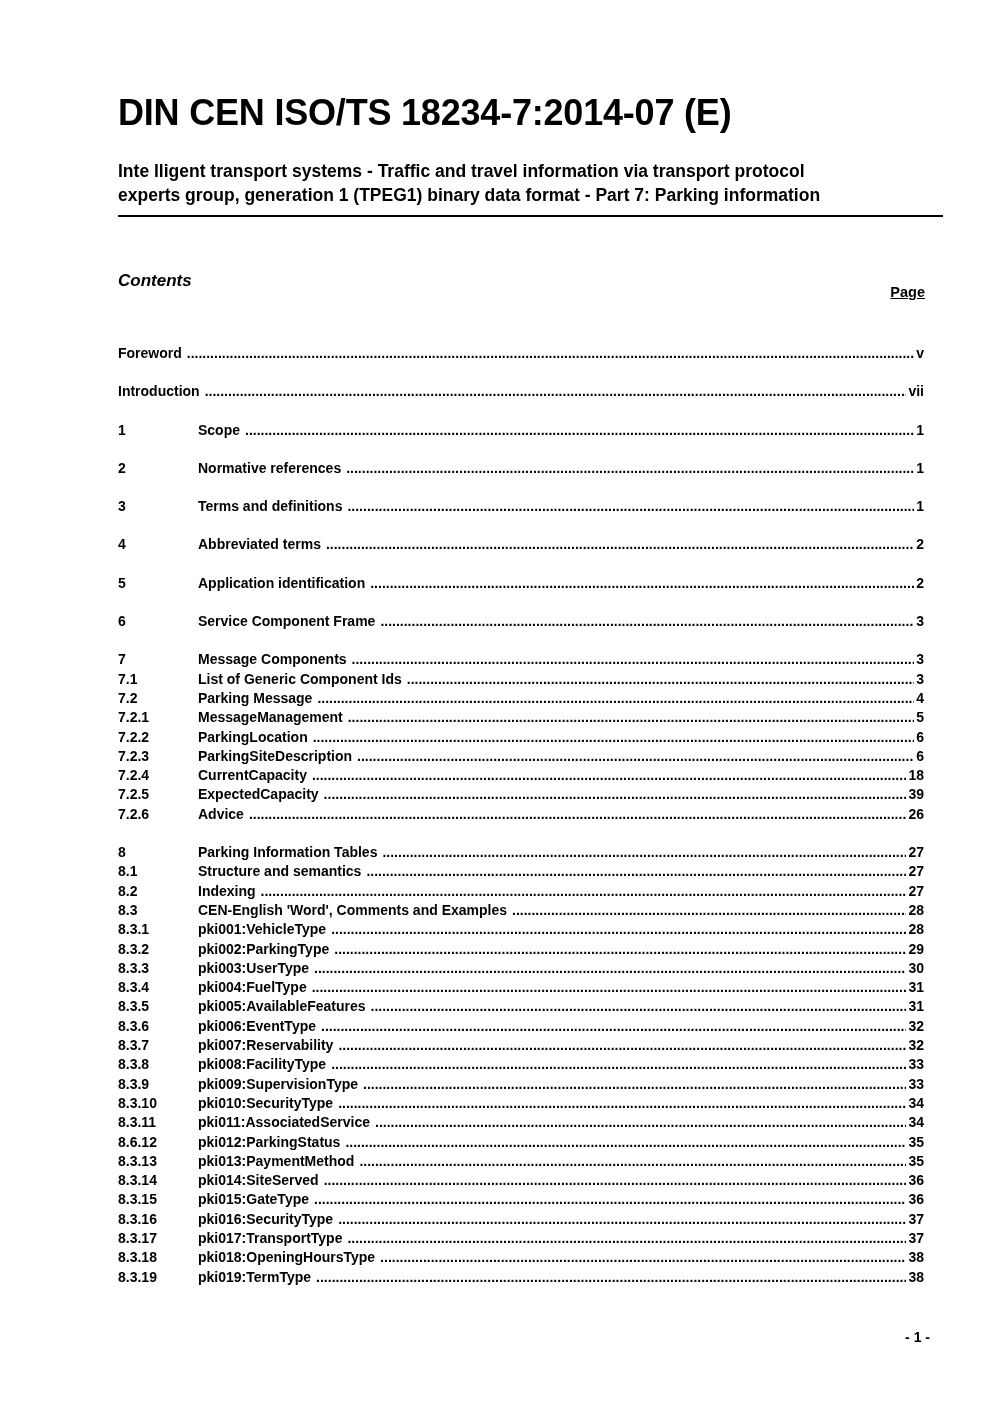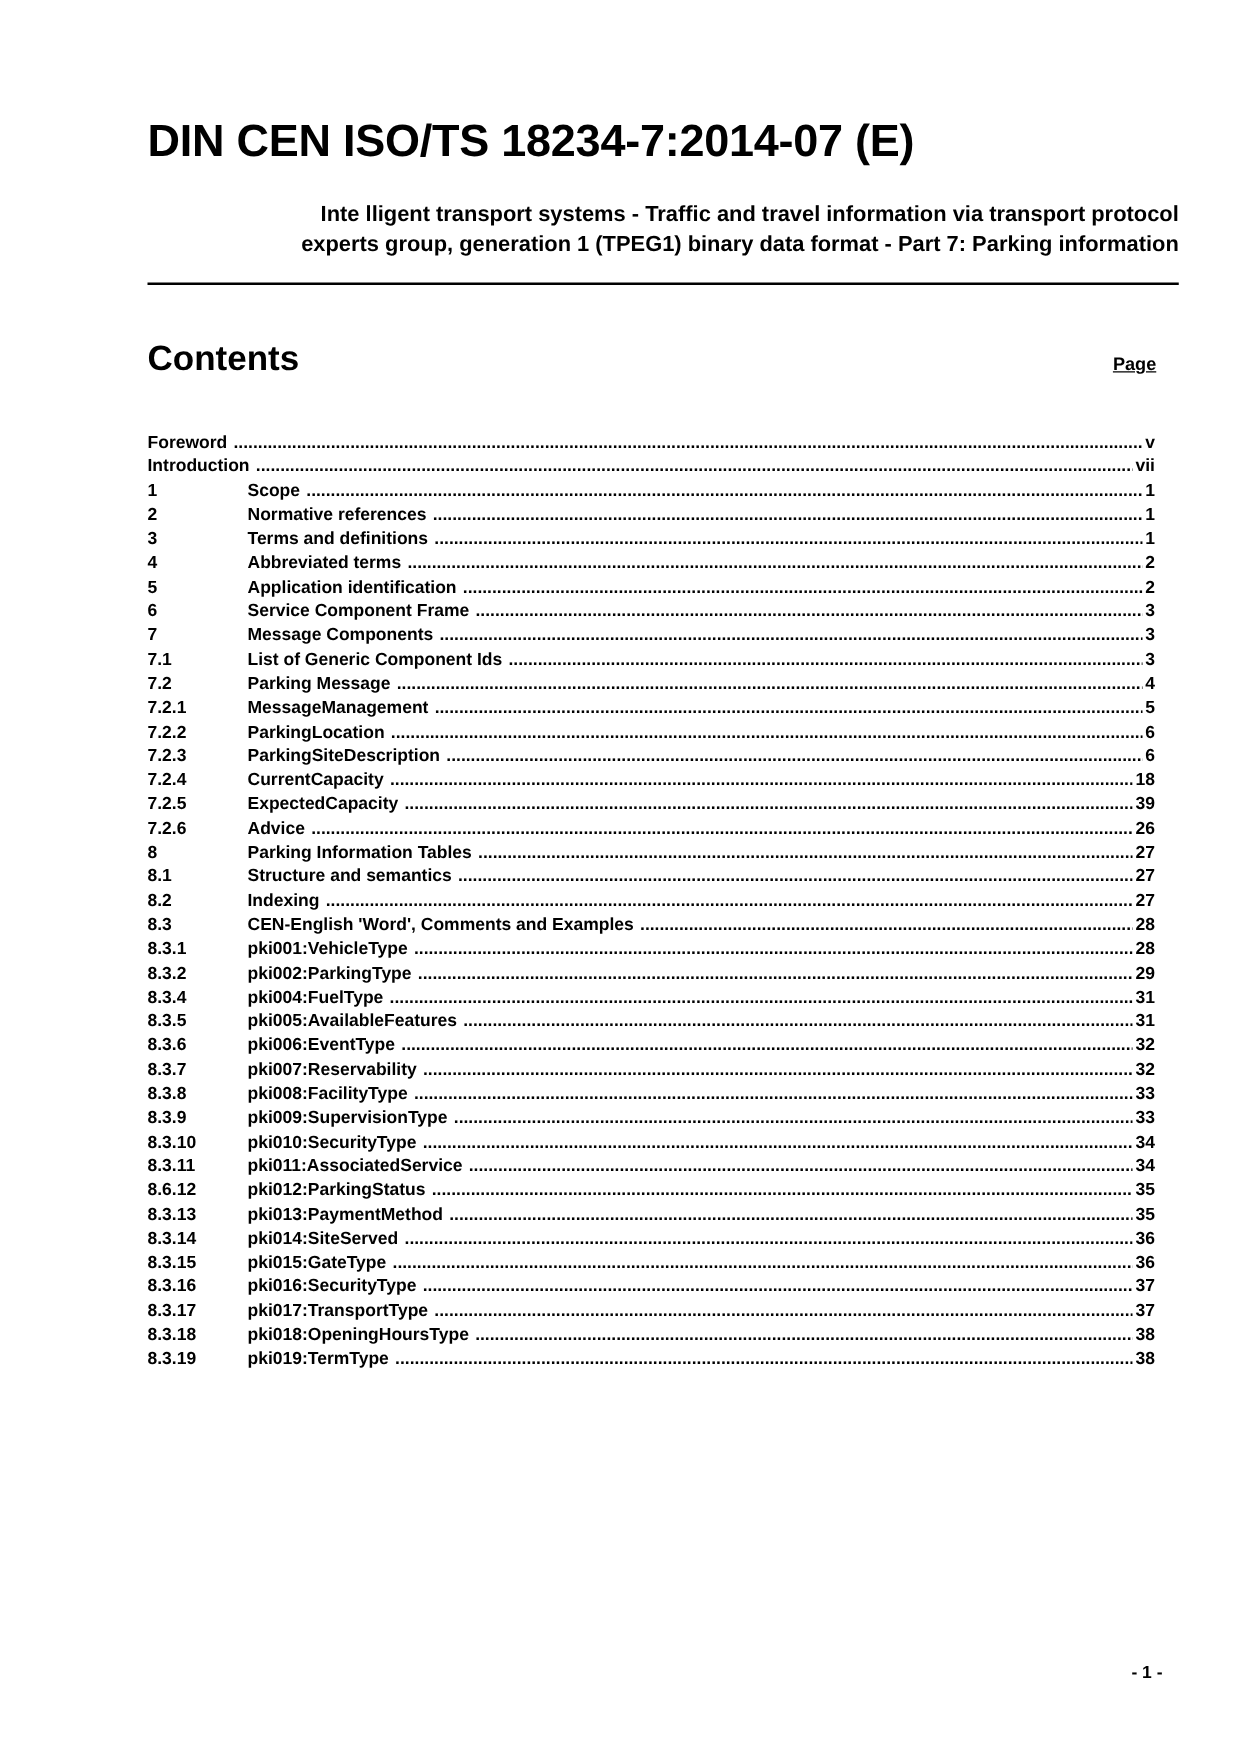--- a/index.html
+++ b/index.html
@@ -12,38 +12,38 @@
     color: #000000;
     overflow: hidden;
   }
   .doc-code {
     position: absolute; left: 118px; top: 92px;
     font-size: 36px; letter-spacing: -0.2px;
   }
   .doc-title {
     position: absolute; left: 118px; top: 160px; width: 825px;
     font-size: 17.5px; line-height: 23.5px;
-    padding-bottom: 19px;
+    padding-bottom: 8px;
     border-bottom: 2px solid #000000;
-    text-align: right;
   }
   .contents-heading {
     position: absolute; left: 118px; top: 271px;
-    font-size: 28px;
+    font-size: 17px;
+    font-style: italic;
   }
   .page-label {
     position: absolute; right: 67px; top: 284px;
     font-size: 14.5px;
     text-decoration: underline;
   }
   .toc {
     position: absolute; left: 118px; top: 344px; width: 806px;
     font-size: 14px;
   }
-  .toc-group { }
+  .toc-group { margin-top: 19px; }
   .toc-group:first-child { margin-top: 0; }
   .toc-row {
     display: flex; align-items: baseline;
     height: 19.3px; line-height: 19.3px;
     white-space: nowrap;
   }
   .toc-num { flex: 0 0 80px; }
   .toc-title { flex: 0 0 auto; }
   .toc-leader {
     flex: 1 1 auto; overflow: hidden;
@@ -221,20 +221,26 @@
         <span class="toc-leader"></span>
         <span class="toc-page">28</span>
       </div>
       <div class="toc-row">
         <span class="toc-num">8.3.2</span>
         <span class="toc-title">pki002:ParkingType</span>
         <span class="toc-leader"></span>
         <span class="toc-page">29</span>
       </div>
       <div class="toc-row">
+        <span class="toc-num">8.3.3</span>
+        <span class="toc-title">pki003:UserType</span>
+        <span class="toc-leader"></span>
+        <span class="toc-page">30</span>
+      </div>
+      <div class="toc-row">
         <span class="toc-num">8.3.4</span>
         <span class="toc-title">pki004:FuelType</span>
         <span class="toc-leader"></span>
         <span class="toc-page">31</span>
       </div>
       <div class="toc-row">
         <span class="toc-num">8.3.5</span>
         <span class="toc-title">pki005:AvailableFeatures</span>
         <span class="toc-leader"></span>
         <span class="toc-page">31</span>

